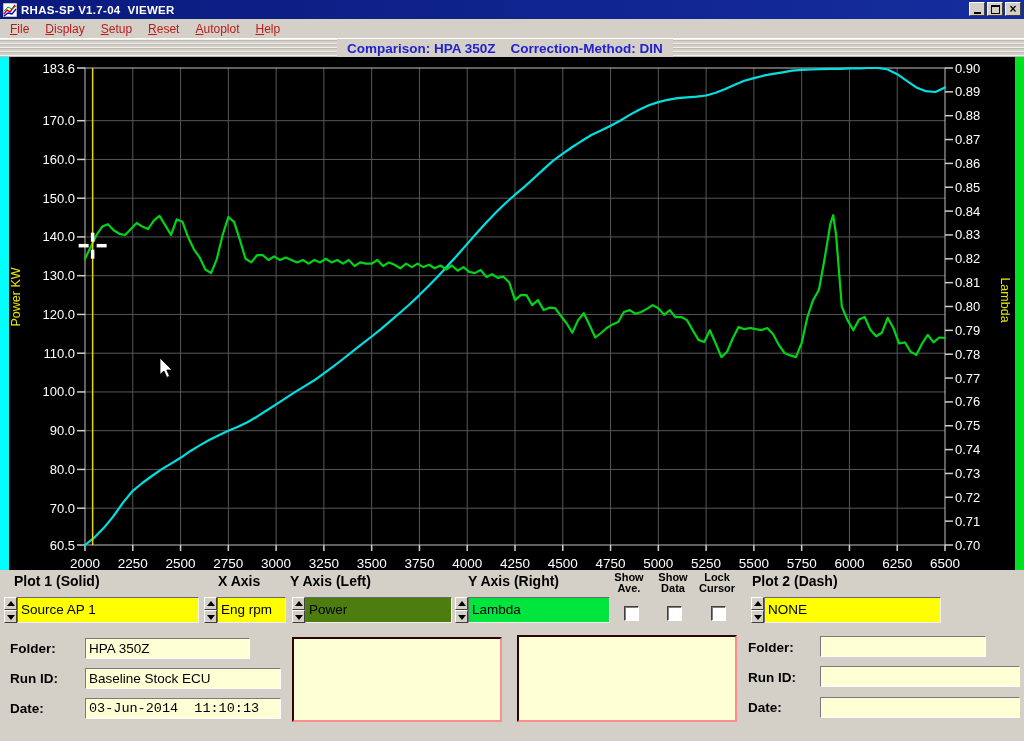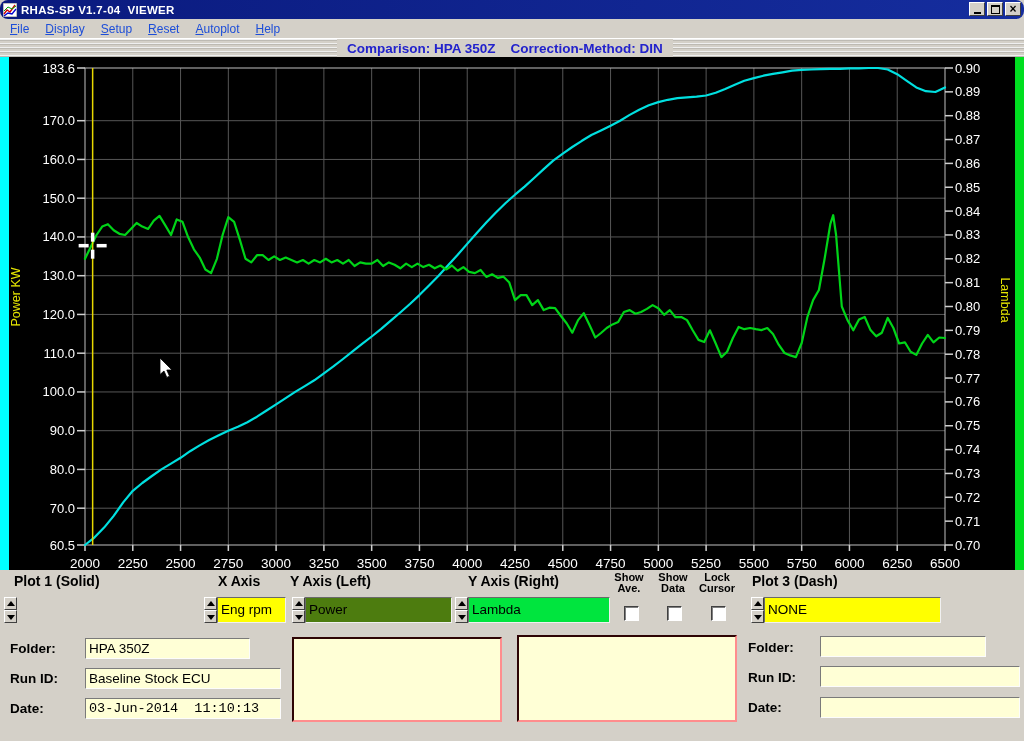--- a/index.html
+++ b/index.html
@@ -1,35 +1,35 @@
 <!DOCTYPE html>
 <html><head>
 <meta charset="utf-8">
 <style>
   html,body{margin:0;padding:0;background:#d4d0c8;}
   #window{position:relative;width:1024px;height:741px;overflow:hidden;
           font-family:"Liberation Sans",sans-serif;background:#d4d0c8;}
 
   
   #titlebar{position:absolute;left:0;top:0;width:1024px;height:19px;
-            background:linear-gradient(90deg,#0a1a7e,#152d9e);display:flex;align-items:center;border-radius:8px;}
+            background:linear-gradient(90deg,#0a1a7e,#152d9e);display:flex;align-items:center;}
   #app-icon{width:14px;height:14px;margin:0 4px 0 3px;flex:none;}
   #title{color:#fff;font-size:11.5px;font-weight:bold;white-space:pre;letter-spacing:.3px;}
   #winbtns{position:absolute;right:3px;top:2px;display:flex;gap:2px;}
   .winbtn{width:16px;height:14px;background:#d4d0c8;border:1px solid;
           border-color:#fff #404040 #404040 #fff;display:flex;align-items:center;justify-content:center;
           font-size:10px;font-weight:bold;color:#000;box-sizing:border-box;}
   .min-glyph{width:7px;height:2px;background:#000;margin-top:7px;}
   .restore-glyph{position:relative;width:7px;height:6px;border:1px solid #000;border-top:2px solid #000;background:#d4d0c8;}
   .restore-back{position:absolute;left:2px;top:-4px;width:6px;height:5px;border:1px solid #000;border-top:2px solid #000;z-index:-1;}
   .close-x{font-size:12px;font-weight:bold;line-height:10px;}
 
   
   #menubar{position:absolute;left:0;top:19px;width:920px;height:19px;background:#d4d0c8;
-           font-size:12px;color:#1d4ed8;padding-left:2px;box-sizing:border-box;}
+           font-size:12px;color:#b91c1c;padding-left:2px;box-sizing:border-box;}
   .menu-item{display:inline-block;padding:3px 8px 2px 8px;cursor:default;}
   .menu-item u{text-decoration:underline;}
 
   
   #toolbar{position:absolute;left:0;top:38px;width:1024px;height:19px;
            background:repeating-linear-gradient(180deg,#efefef 0 1px,#bdbab3 1px 2px,#d4d0c8 2px 4px);
            border-top:1px solid #fff;box-sizing:border-box;}
   #comparison{position:absolute;left:337px;top:0;height:19px;line-height:19px;background:#d4d0c8;
               padding:0 10px;color:#2222cc;font-size:13.5px;font-weight:bold;white-space:pre;}
 
@@ -254,37 +254,38 @@
   </div>
 
   <div id="groove"></div>
 
   <div id="controls">
 
     <div class="hdr" style="left:14px;top:3px;">Plot 1 (Solid)</div>
     <div class="hdr" style="left:218px;top:3px;">X Axis</div>
     <div class="hdr" style="left:290px;top:3px;">Y Axis (Left)</div>
     <div class="hdr" style="left:468px;top:3px;">Y Axis (Right)</div>
-    <div class="hdr" style="left:752px;top:3px;">Plot 3 (Dash)</div>
+    <div class="hdr" style="left:752px;top:3px;">Plot 2 (Dash)</div>
 
     <div class="cb-label" style="left:606px;top:2px;">
       <span>Show</span><br><span>Ave.</span></div>
     <div class="cb-label" style="left:650px;top:2px;">
       <span>Show</span><br><span>Data</span></div>
     <div class="cb-label" style="left:694px;top:2px;">
       <span>Lock</span><br><span>Cursor</span></div>
 
     <div class="spinner" style="left:4px;top:27px;">
       <span class="spinbtn spin-up">
           <span class="tri-up"></span>
         </span>
       <span class="spinbtn spin-down">
           <span class="tri-down"></span>
         </span>
     </div>
+    <div class="field" style="left: 17px; top: 27px; width: 177px; background: rgb(255, 255, 0);">Source AP 1</div>
 
     <div class="spinner" style="left:204px;top:27px;">
       <span class="spinbtn spin-up">
           <span class="tri-up"></span>
         </span>
       <span class="spinbtn spin-down">
           <span class="tri-down"></span>
         </span>
     </div>
     <div class="field" style="left: 217px; top: 27px; width: 64px; background: rgb(255, 255, 0);">Eng rpm</div>

